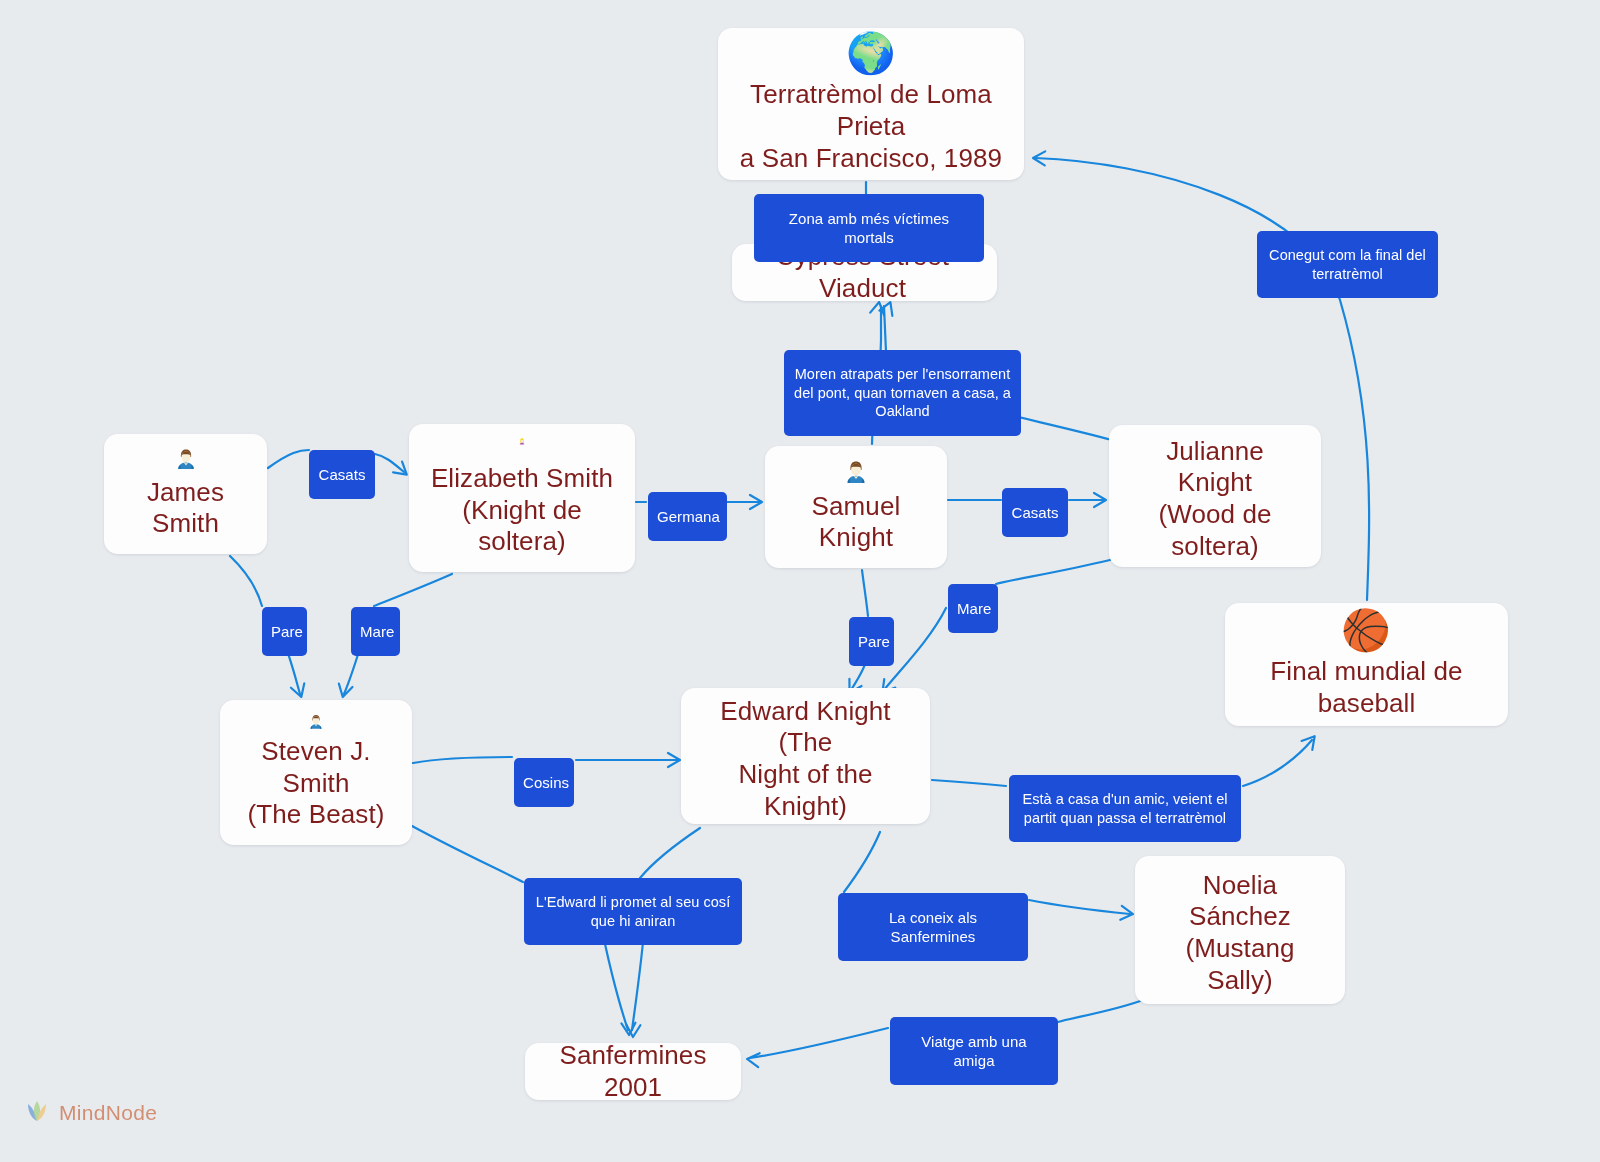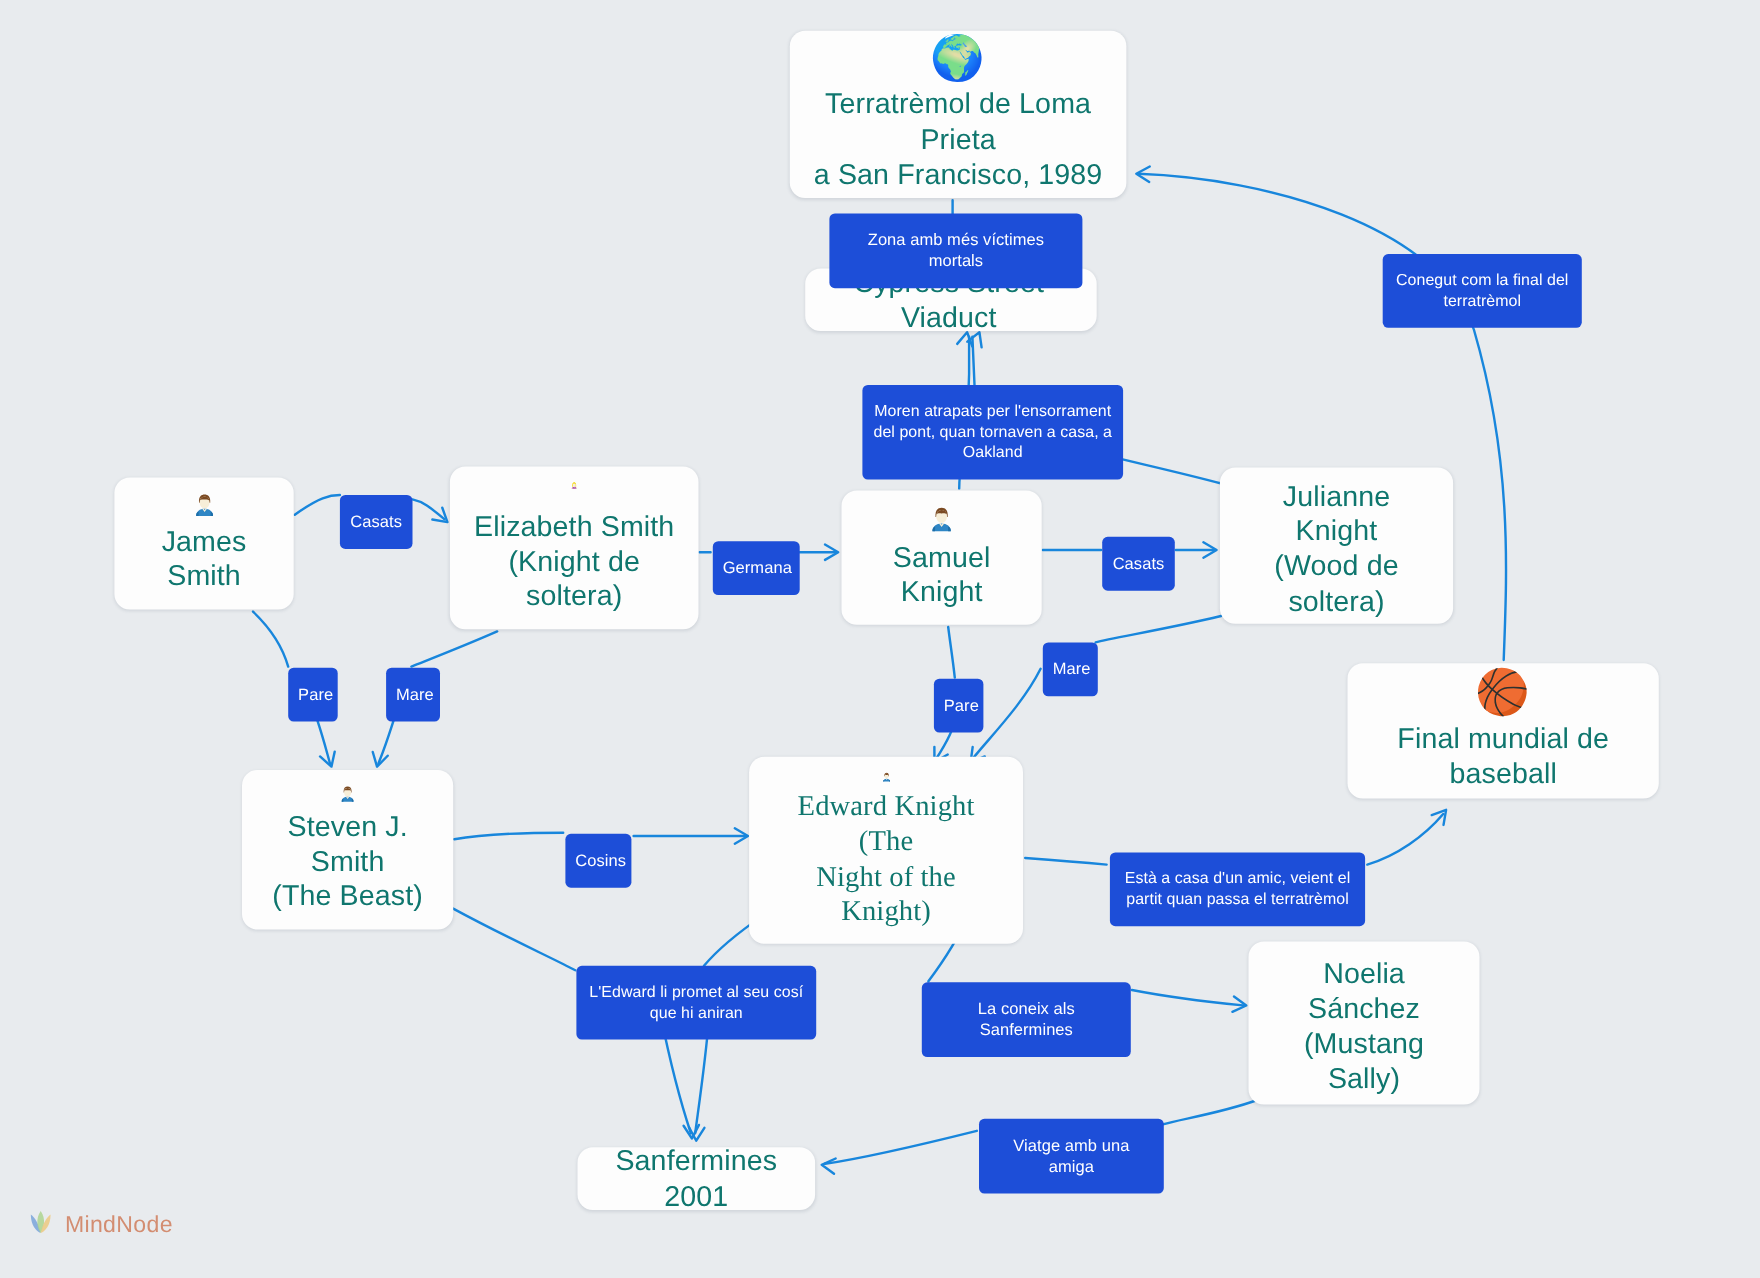--- a/index.html
+++ b/index.html
@@ -19,21 +19,21 @@
     border-radius:14px;
     box-shadow:0 1px 3px rgba(40,60,80,.12);
     display:flex;
     flex-direction:column;
     align-items:center;
     justify-content:center;
     box-sizing:border-box;
     padding:14px 18px;
   }
   .node .label{
-    color:#0f766e;
+    color:#7f1d1d;
     font-size:26px;
     line-height:1.22;
     text-align:center;
     white-space:pre-line;
     letter-spacing:.1px;
   }
   .node .emoji{font-size:40px;line-height:1;margin-bottom:6px;}
   .avatar{width:56px;height:58px;margin-bottom:6px;display:block;}
 
   .elabel{
@@ -201,21 +201,21 @@
     <ellipse cx="30" cy="24" rx="12.5" ry="15" fill="#f7eed8"></ellipse>
     <path d="M18 19 C20 12 26 9 30 9 C35 9 41 12 42 19 C38 16 34 17 30 17 C26 17 21 16 18 19 Z" fill="#7b4a22"></path>
     <path d="M9 58 C9 47 18 40 30 40 C42 40 51 47 51 58 Z" fill="#2f86c5"></path>
     <path d="M24 40 L30 48 L36 40 L33 39 L30 43 L27 39 Z" fill="#f7eed8"></path>
     <path d="M9 55 C9 51 12 48 15 47 L15 58 L9 58 Z" fill="#1d6ea8"></path>
     <path d="M51 55 C51 51 48 48 45 47 L45 58 L51 58 Z" fill="#1d6ea8"></path>
   </svg>
         <div class="label">Steven J. Smith
 (The Beast)</div>
       </div>
-      <div class="node" style="left: 681px; top: 688px; width: 249px; height: 170px; font-family: Liberation Serif, serif;">
+      <div class="node" style="left: 681px; top: 688px; width: 249px; height: 136px;">
         <svg class="avatar" viewBox="0 0 60 62">
     <path d="M16 20 C16 9 22 4 30 4 C38 4 44 9 44 20 L44 25 L16 25 Z" fill="#7b4a22"></path>
     <ellipse cx="30" cy="24" rx="12.5" ry="15" fill="#f7eed8"></ellipse>
     <path d="M18 19 C20 12 26 9 30 9 C35 9 41 12 42 19 C38 16 34 17 30 17 C26 17 21 16 18 19 Z" fill="#7b4a22"></path>
     <path d="M9 58 C9 47 18 40 30 40 C42 40 51 47 51 58 Z" fill="#2f86c5"></path>
     <path d="M24 40 L30 48 L36 40 L33 39 L30 43 L27 39 Z" fill="#f7eed8"></path>
     <path d="M9 55 C9 51 12 48 15 47 L15 58 L9 58 Z" fill="#1d6ea8"></path>
     <path d="M51 55 C51 51 48 48 45 47 L45 58 L51 58 Z" fill="#1d6ea8"></path>
   </svg>
         <div class="label">Edward Knight (The

